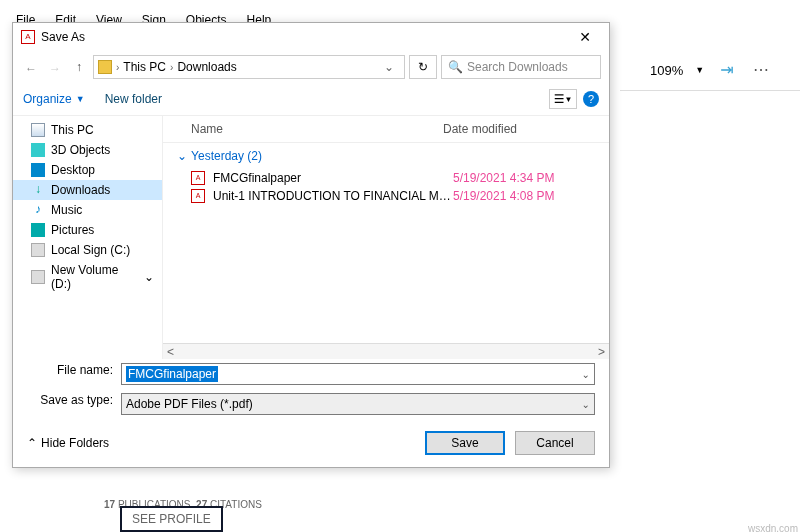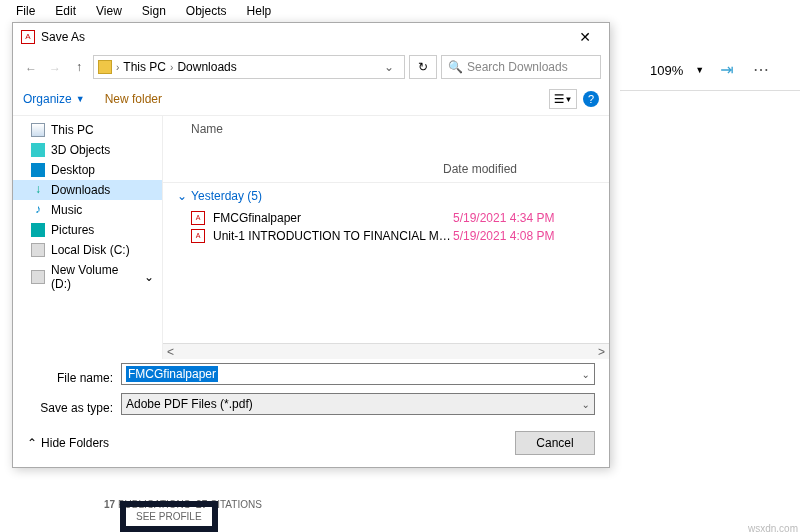--- a/index.html
+++ b/index.html
@@ -1,79 +1,79 @@
 <!DOCTYPE html>
 <html><head>
 <meta charset="utf-8">
 <style>
 * { box-sizing: border-box; margin: 0; padding: 0; font-family: "Segoe UI", Tahoma, sans-serif; }
 body { width: 800px; height: 532px; background: #fff; position: relative; font-size: 12px; color: #000; overflow: hidden; }
-.menubar { display: flex; padding: 2px 8px; gap: 4px; background: #fff; }
+.menubar { display: flex; padding: 11px 8px; gap: 4px; background: #fff; }
 .menubar div { padding: 2px 8px; cursor: default; }
 .dialog { position: absolute; left: 12px; top: 22px; width: 598px; height: 446px; background: #fff; border: 1px solid #aaa; box-shadow: 2px 2px 10px rgba(0,0,0,0.2); display: flex; flex-direction: column; }
 .titlebar { display: flex; align-items: center; padding: 6px 8px; }
 .titlebar .pdf-ico { width: 14px; height: 14px; border: 1px solid #c00; color: #c00; font-size: 8px; line-height: 12px; text-align: center; margin-right: 6px; }
 .titlebar .title { flex: 1; font-size: 12px; }
 .titlebar .close { width: 32px; text-align: center; font-size: 14px; }
 .navrow { display: flex; align-items: center; padding: 4px 8px; gap: 4px; }
 .navbtn { width: 20px; height: 20px; display: flex; align-items: center; justify-content: center; color: #888; }
 .breadcrumb { flex: 1; display: flex; align-items: center; border: 1px solid #ccc; height: 24px; padding: 0 4px; gap: 4px; background: #fff; }
 .bc-ico { width: 14px; height: 14px; background: #f0c646; border: 1px solid #c9a227; }
 .bc-sep { color: #666; font-size: 10px; }
 .bc-txt { font-size: 12px; }
 .bc-end { margin-left: auto; color: #666; padding: 0 6px; }
 .refresh { width: 28px; height: 24px; border: 1px solid #ccc; display: flex; align-items: center; justify-content: center; }
 .searchbox { width: 160px; height: 24px; border: 1px solid #ccc; display: flex; align-items: center; padding: 0 6px; color: #888; gap: 4px; }
 .toolbar { display: flex; align-items: center; padding: 6px 10px; gap: 20px; border-bottom: 1px solid #eee; }
 .organize { color: #0066cc; display: flex; align-items: center; gap: 4px; }
-.newfolder { color: #a16207; }
+.newfolder { color: #0c4a6e; }
 .toolbar .right { margin-left: auto; display: flex; gap: 6px; align-items: center; }
 .viewbtn { width: 28px; height: 20px; border: 1px solid #ccc; display: flex; align-items: center; justify-content: center; }
 .help { width: 16px; height: 16px; border-radius: 50%; background: #0078d7; color: #fff; font-size: 11px; line-height: 16px; text-align: center; }
 .split { display: flex; flex: 1; overflow: hidden; }
 .tree { width: 150px; border-right: 1px solid #eee; padding: 4px 0; overflow: hidden; }
 .tree-item { display: flex; align-items: center; padding: 3px 8px 3px 18px; gap: 6px; font-size: 12px; }
 .tree-item.selected { background: #cce8ff; }
 .ti-ico { width: 14px; height: 14px; flex-shrink: 0; }
 .ico-pc { background: linear-gradient(#fff,#cde); border: 1px solid #89a; }
 .ico-3d { background: #3cc; }
 .ico-desk { background: #08c; }
 .ico-docs { background: #fff; border: 1px solid #999; }
 .ico-down { color: #0a8; font-weight: bold; line-height:12px; text-align:center; }
 .ico-music { color: #08c; line-height:12px; text-align:center; }
 .ico-pics { background: #0aa; }
 .ico-vids { background: linear-gradient(#f80,#c40); }
 .ico-disk { background: #ddd; border: 1px solid #aaa; }
 .listpane { flex: 1; display: flex; flex-direction: column; position: relative; }
 .listhead { display: flex; padding: 6px 10px; color: #555; border-bottom: 1px solid #eee; }
 .col-name { width: 270px; padding-left: 18px; }
-.col-date { width: 140px; margin-top: 40px; }
+.col-date { width: 140px; }
 .group { padding: 6px 14px; color: #0066cc; font-size: 12px; display: flex; align-items: center; gap: 4px; }
 .file-row { display: flex; padding: 2px 10px 2px 28px; align-items: center; }
 .file-ico { width: 14px; height: 14px; border: 1px solid #c00; color: #c00; font-size: 7px; line-height: 12px; text-align: center; margin-right: 8px; }
 .file-name { width: 240px; white-space: nowrap; overflow: hidden; text-overflow: ellipsis; }
 .file-date { color: #ec4899; }
 .hscroll { position: absolute; bottom: 0; left: 0; right: 0; height: 16px; border-top: 1px solid #ddd; display: flex; align-items: center; justify-content: space-between; background: #f5f5f5; }
 .hscroll span { padding: 0 4px; color: #666; }
-.formrow { display: flex; align-items: flex-end; padding: 4px 14px; gap: 8px; }
+.formrow { display: flex; align-items: flex-start; padding: 4px 14px; gap: 8px; }
 .formrow label { width: 86px; text-align: right; font-size: 12px; }
 .formrow .field { flex: 1; height: 22px; border: 1px solid #7a7a7a; display: flex; align-items: center; padding: 0 4px; background: #fff; }
 .filename-val { background: #0078d7; color: #fff; padding: 1px 2px; }
 .drop-arrow { margin-left: auto; color: #555; font-size: 10px; }
 .bottomrow { display: flex; align-items: center; padding: 12px 14px; gap: 10px; margin-top: auto; }
 .hidefolders { display: flex; align-items: center; gap: 4px; font-size: 12px; }
 .bottomrow .spacer { flex: 1; }
 .dlg-btn { width: 80px; height: 24px; border: 1px solid #aaa; background: #e1e1e1; text-align: center; line-height: 22px; font-size: 12px; }
 .dlg-btn.primary { border: 2px solid #0078d7; line-height: 20px; }
 .behind { position: absolute; right: 0; top: 50px; display: flex; gap: 16px; align-items: center; padding: 10px 30px; border-bottom: 1px solid #ddd; width: 180px; justify-content: flex-end; }
 .zoom { font-size: 13px; display:flex; align-items:center; gap:12px; }
 .tool-ico { width: 20px; height: 20px; color: #3ba3d4; font-size: 16px; }
 .footer { position: absolute; left: 104px; bottom: 22px; font-size: 10px; color: #666; }
 .footer b { font-weight: bold; }
-.seeprofile { position: absolute; left: 120px; bottom: 0; border: 6px solid #0f172a; padding: 4px 10px; font-size: 10px; color: #666; }
+.seeprofile { position: absolute; left: 120px; bottom: 0; border: 2px solid #0f172a; padding: 4px 10px; font-size: 12px; color: #666; }
 .watermark { position: absolute; right: 2px; bottom: -2px; font-size: 10px; color: #bbb; }
 </style>
 </head>
 <body>
 
 <div class="menubar">
     <div>File</div>
     <div>Edit</div>
     <div>View</div>
     <div>Sign</div>
@@ -149,36 +149,36 @@
         <div class="tree-item">
           <div class="ti-ico ico-music">♪</div>
           <span>Music</span>
         </div>
         <div class="tree-item">
           <div class="ti-ico ico-pics"></div>
           <span>Pictures</span>
         </div>
         <div class="tree-item">
           <div class="ti-ico ico-disk"></div>
-          <span>Local Disk (C:)</span>
+          <span>Local Sign (C:)</span>
         </div>
         <div class="tree-item">
           <div class="ti-ico ico-disk"></div>
           <span>New Volume (D:)</span>
           <span style="margin-left: auto;">⌄</span>
         </div>
       </div>
     <div class="listpane">
       <div class="listhead">
         <div class="col-name">Name</div>
         <div class="col-date">Date modified</div>
       </div>
       <div class="group">
           <span>⌄</span>
-          <span>Yesterday (5)</span>
+          <span>Yesterday (2)</span>
         </div>
       <div id="files">
           <div class="file-row">
             <div class="file-ico">A</div>
             <div class="file-name">FMCGfinalpaper</div>
             <div class="file-date">5/19/2021 4:34 PM</div>
           </div>
           <div class="file-row">
             <div class="file-ico">A</div>
             <div class="file-name">Unit-1 INTRODUCTION TO FINANCIAL MANAG...</div>
@@ -206,20 +206,21 @@
       <span class="drop-arrow">⌄</span>
     </div>
   </div>
 
   <div class="bottomrow">
     <div class="hidefolders">
         <span>⌃</span>
         <span>Hide Folders</span>
       </div>
     <div class="spacer"></div>
+    <div class="dlg-btn primary">Save</div>
     <div class="dlg-btn">Cancel</div>
   </div>
 </div>
 
 <div class="footer">
   <b>17</b> <span>PUBLICATIONS</span>&nbsp;&nbsp;<b>27</b> <span>CITATIONS</span>
 </div>
 <div class="seeprofile">SEE PROFILE</div>
 <div class="watermark">wsxdn.com</div>
 

